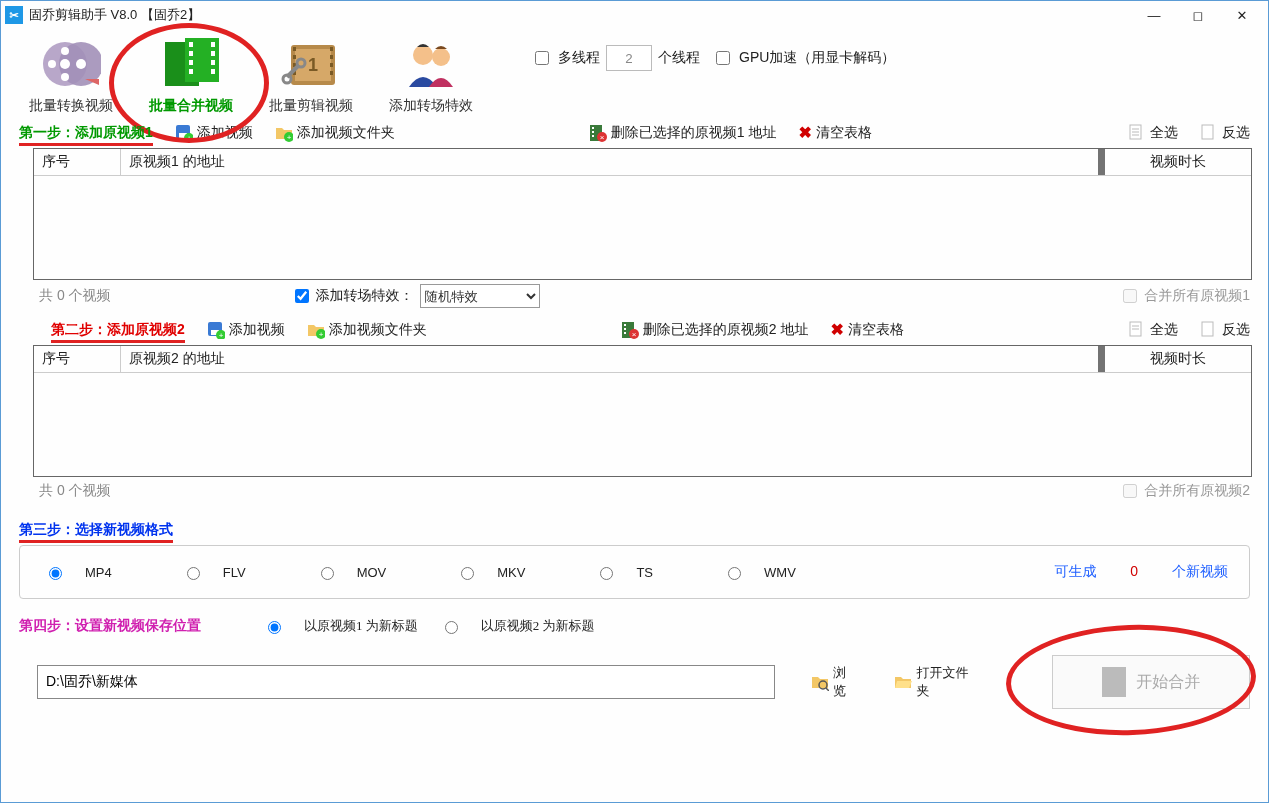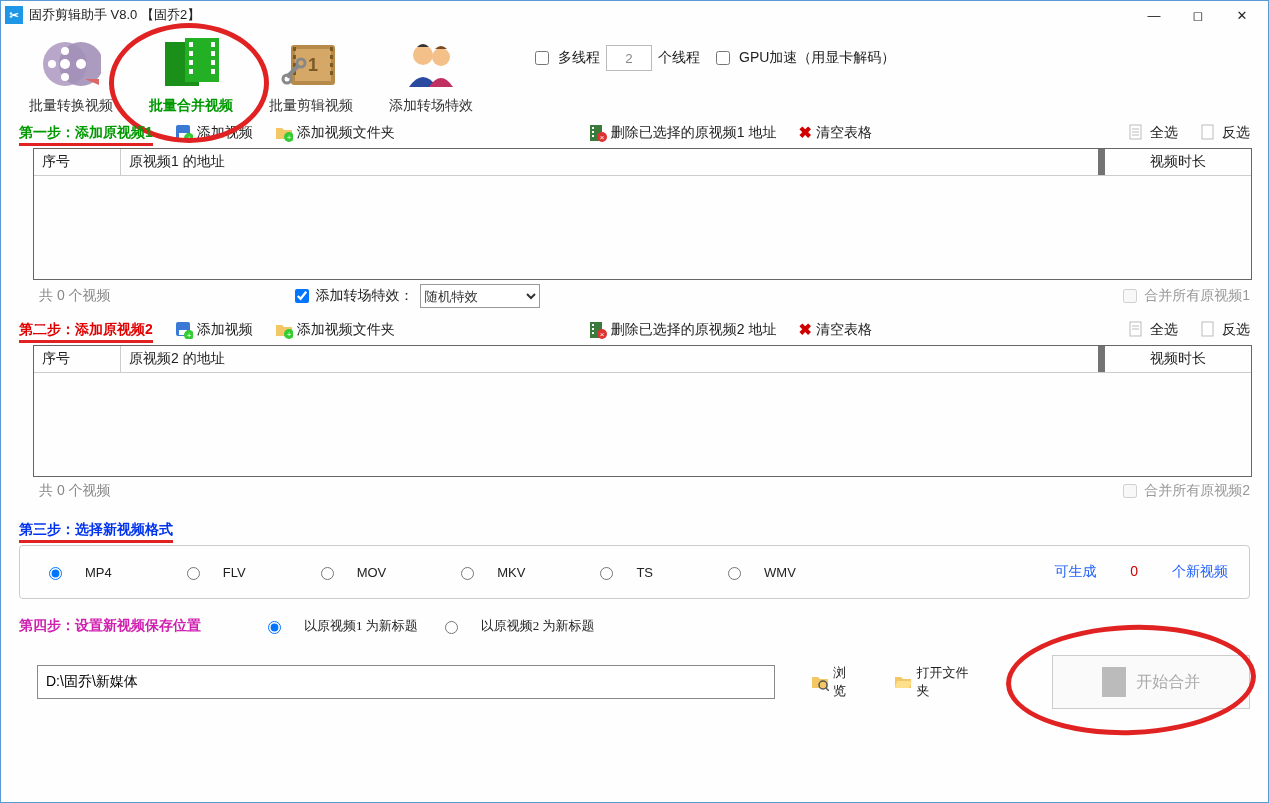--- a/index.html
+++ b/index.html
@@ -18,21 +18,21 @@
   .tool.active .lbl{color:#009900;font-weight:bold;}
   .circle-annot{position:absolute;border:5px solid #e02222;border-radius:50%;pointer-events:none;}
   .thread-box{display:flex;gap:12px;margin-left:40px;margin-top:10px;font-size:14px;}
   .thread-row{display:flex;align-items:center;gap:6px;}
   input[type=text].small{width:40px;height:22px;border:1px solid #bbb;text-align:center;color:#888;}
   input[type=checkbox]{width:14px;height:14px;}
   
   .step-row{display:flex;align-items:center;padding:2px 18px;gap:22px;font-size:14px;margin-top:6px;}
   .step-label{font-weight:bold;position:relative;}
   .step1{color:#009900;}
-  .step2{color:#e00000;}
+  .step2{color:#e00000;margin-left:32px;}
   .step3{color:#0033ee;}
   .step4{color:#d020b0;}
   .underline-red{position:absolute;left:0;bottom:-4px;height:3px;background:#e02222;width:100%;}
   .link-btn{display:flex;align-items:center;gap:4px;color:#222;}
   .icon16{width:18px;height:18px;display:inline-block;}
   .red-x{color:#d00000;font-weight:bold;font-size:16px;}
   .step-row .gap{flex:1;}
   
   .tbl{margin:4px 16px 0 32px;border:1px solid #666;height:130px;overflow:hidden;}
   .tbl .hdr{display:flex;border-bottom:1px solid #ccc;}

